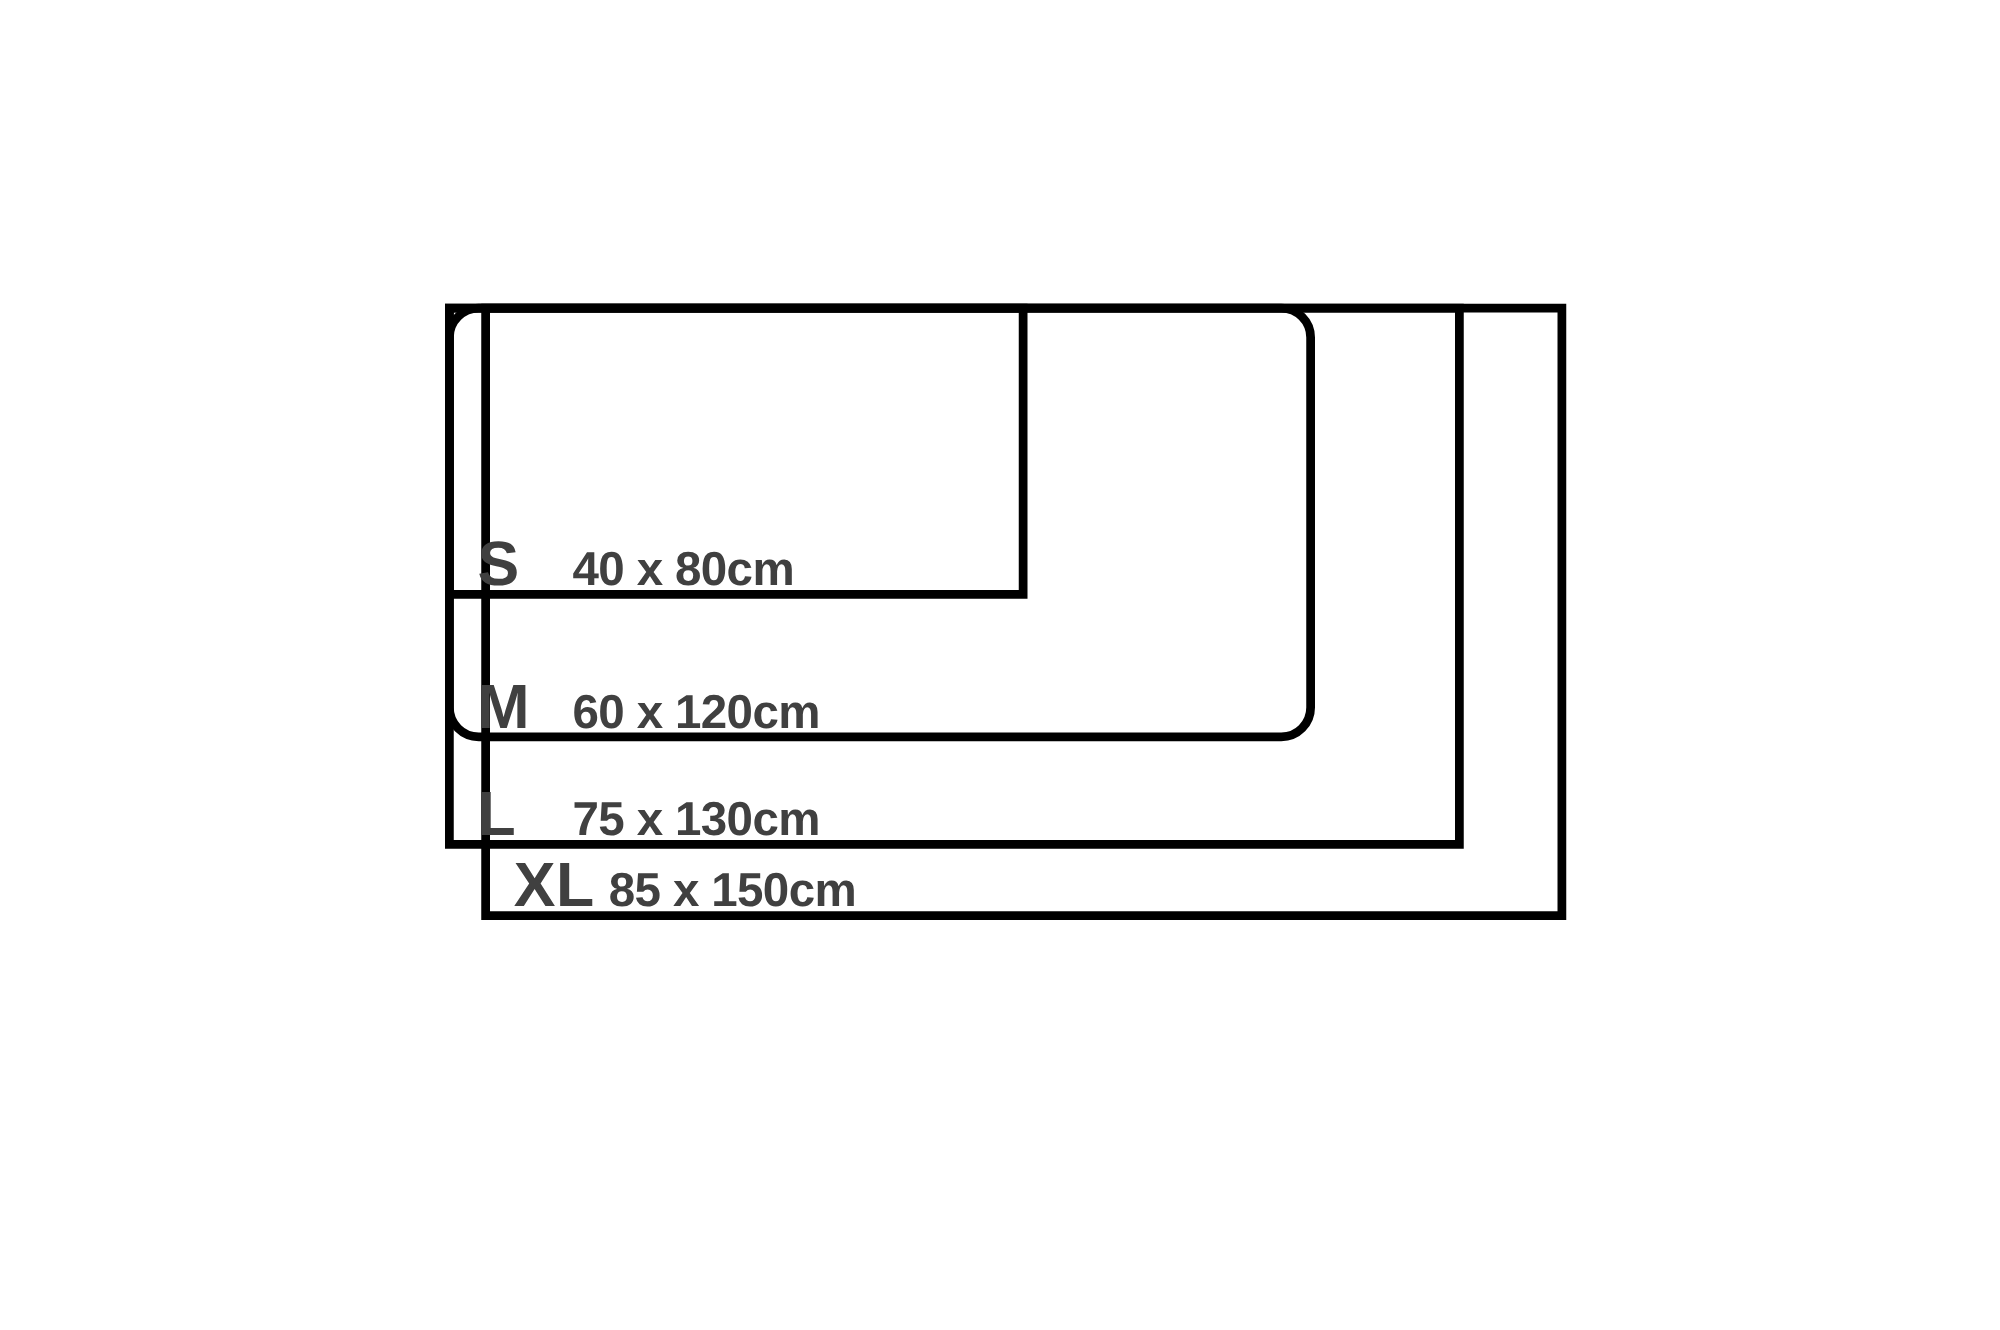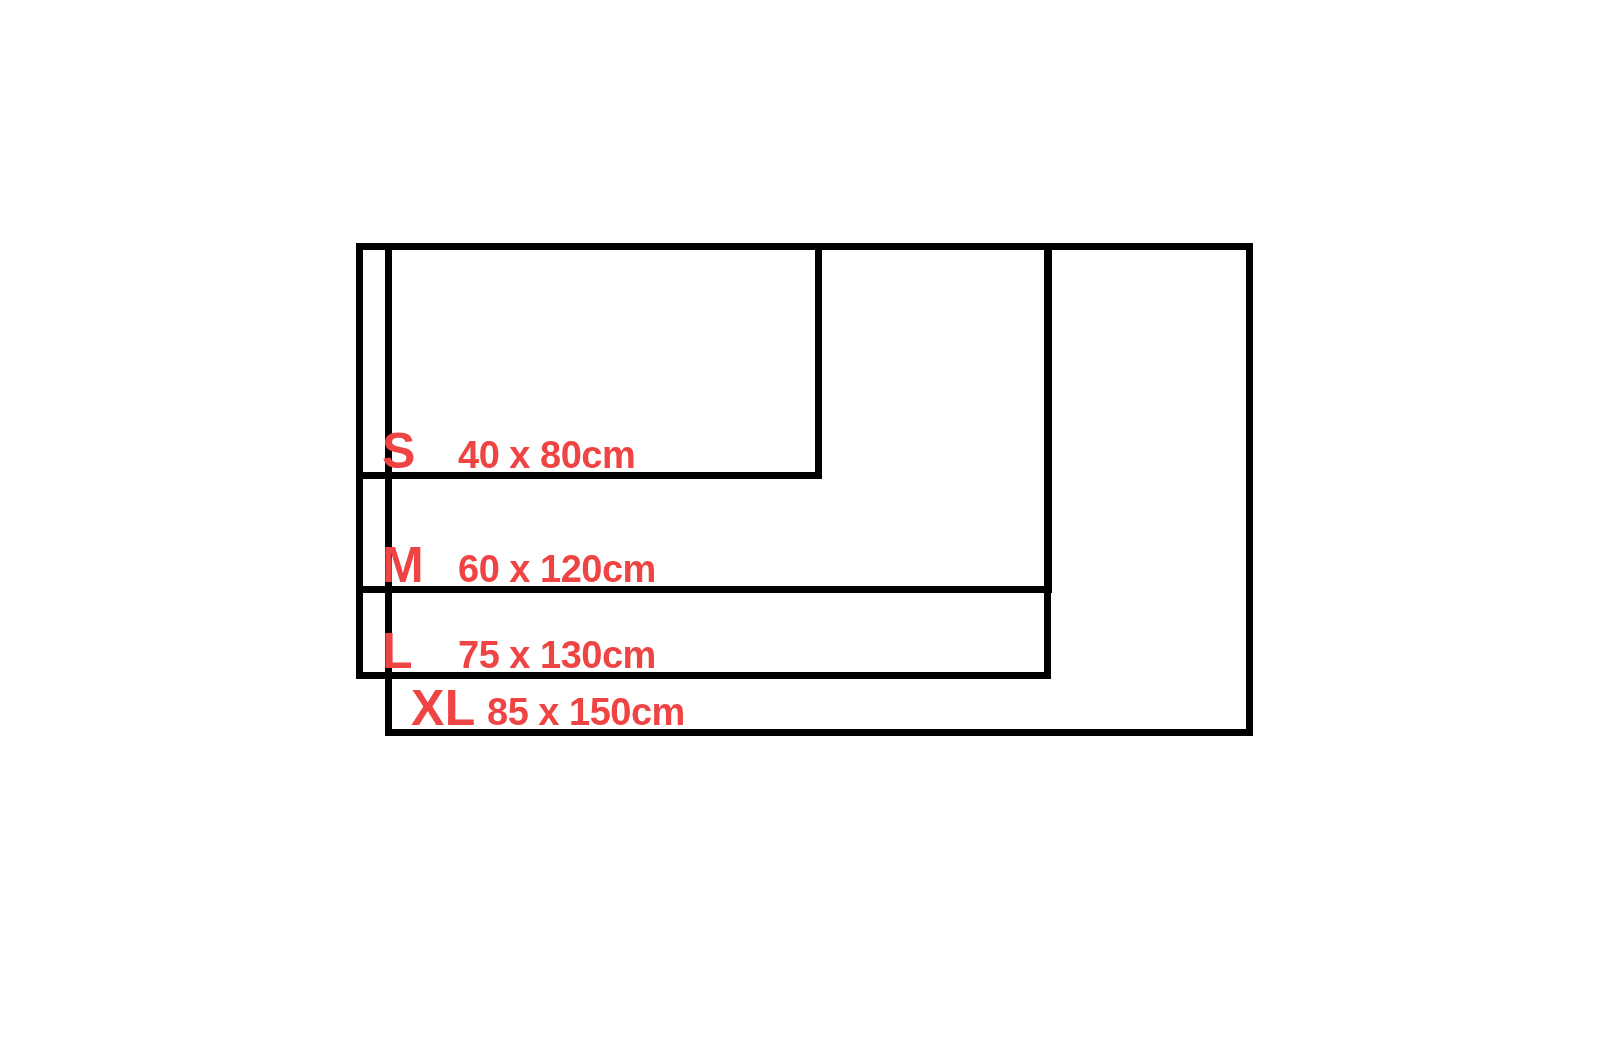--- a/index.html
+++ b/index.html
@@ -27,21 +27,21 @@
     box-sizing: border-box;
     border: 7px solid #000000;
     background: transparent;
   }
   .row-label {
     position: absolute;
     left: 19px;
     bottom: -4px;
     line-height: 1;
     white-space: nowrap;
-    color: #ef4444;
+    color: #404040;
   }
   .letter {
     display: inline-block;
     width: 76px;
     font-size: 50px;
     font-weight: bold;
     letter-spacing: 0.5px;
   }
   .dims {
     font-size: 38px;
@@ -54,27 +54,27 @@
 
 <div class="stage">
   <div class="chart">
 
     <div class="size-rect" style="width: 868px; height: 492.775px; margin-left: 29px;">
       <div class="row-label">
         <span class="letter">XL</span><span class="dims">85 x 150cm</span>
       </div>
     </div>
 
-    <div class="size-rect" style="width: 695px; height: 435.625px;">
+    <div class="size-rect" style="width: 815px; height: 435.625px;">
       <div class="row-label">
         <span class="letter">L</span><span class="dims">75 x 130cm</span>
       </div>
     </div>
 
-    <div class="size-rect" style="width: 695.8px; height: 349.9px;">
+    <div class="size-rect" style="width: 695.8px; height: 349.9px; border-radius: 27px;">
       <div class="row-label">
         <span class="letter">M</span><span class="dims">60 x 120cm</span>
       </div>
     </div>
 
     <div class="size-rect" style="width: 466.2px; height: 235.6px;">
       <div class="row-label">
         <span class="letter">S</span><span class="dims">40 x 80cm</span>
       </div>
     </div>

